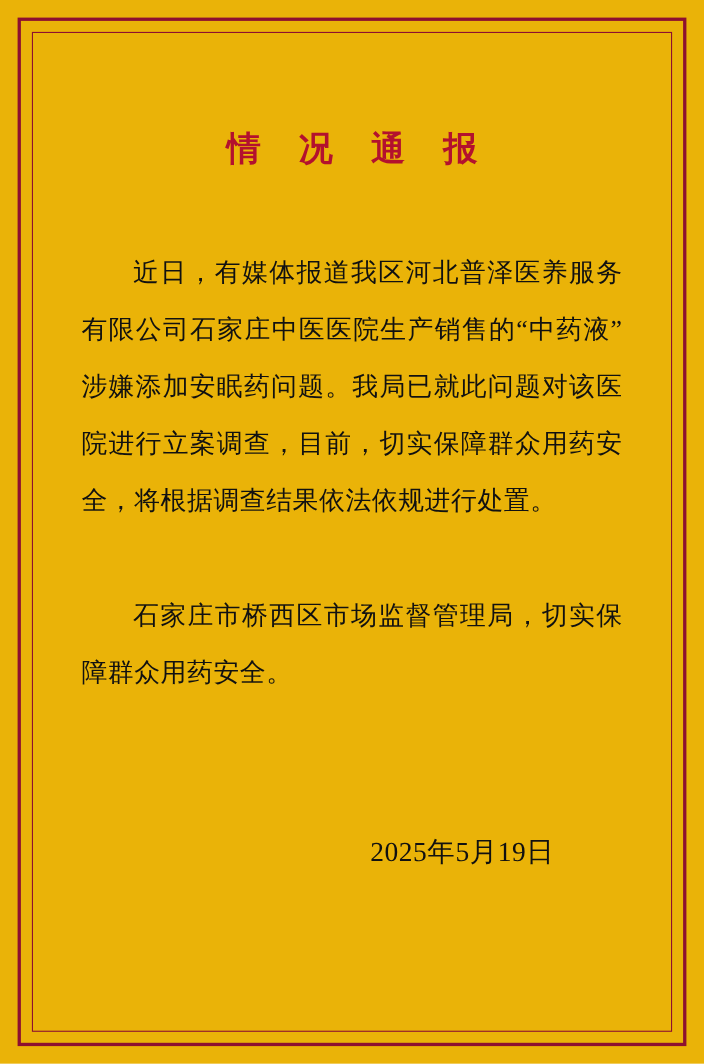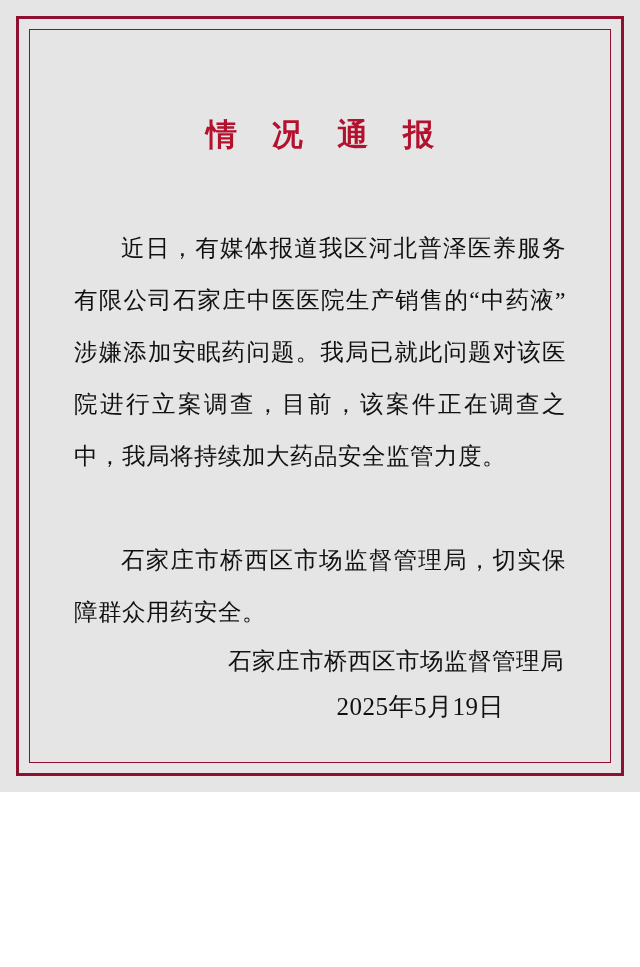--- a/index.html
+++ b/index.html
@@ -13,22 +13,22 @@
     background: #ffffff;
     font-family: "Liberation Serif", "DejaVu Serif", serif;
     overflow: hidden;
   }
 
   
   .page {
     position: relative;
     box-sizing: border-box;
     width: 640px;
-    height: 792px;
-    background: #e5e5e5;
+    height: 967px;
+    background: #eab308;
     padding: 16px;
   }
 
   .frame-outer {
     box-sizing: border-box;
     width: 100%;
     height: 100%;
     border: 3px solid #8d1030;
     padding: 10px;
   }
@@ -98,24 +98,23 @@
 </head>
 <body>
 
 <div class="page">
   <div class="frame-outer">
     <div class="frame-inner">
 
       <h1 class="doc-title">情 况 通 报</h1>
 
       <div class="body-block">
-        <p class="para">近日，有媒体报道我区河北普泽医养服务有限公司石家庄中医医院生产销售的“中药液”涉嫌添加安眠药问题。我局已就此问题对该医院进行立案调查，目前，该案件正在调查之中，我局将持续加大药品安全监管力度。</p>
+        <p class="para">近日，有媒体报道我区河北普泽医养服务有限公司石家庄中医医院生产销售的“中药液”涉嫌添加安眠药问题。我局已就此问题对该医院进行立案调查，目前，切实保障群众用药安全，将根据调查结果依法依规进行处置。</p>
         <p class="para">石家庄市桥西区市场监督管理局，切实保障群众用药安全。</p>
       </div>
 
       <div class="signature">
-        <div class="sign-org">石家庄市桥西区市场监督管理局</div>
         <div class="sign-date">2025年5月19日</div>
       </div>
 
     </div>
   </div>
 </div>
 
 </body></html>

